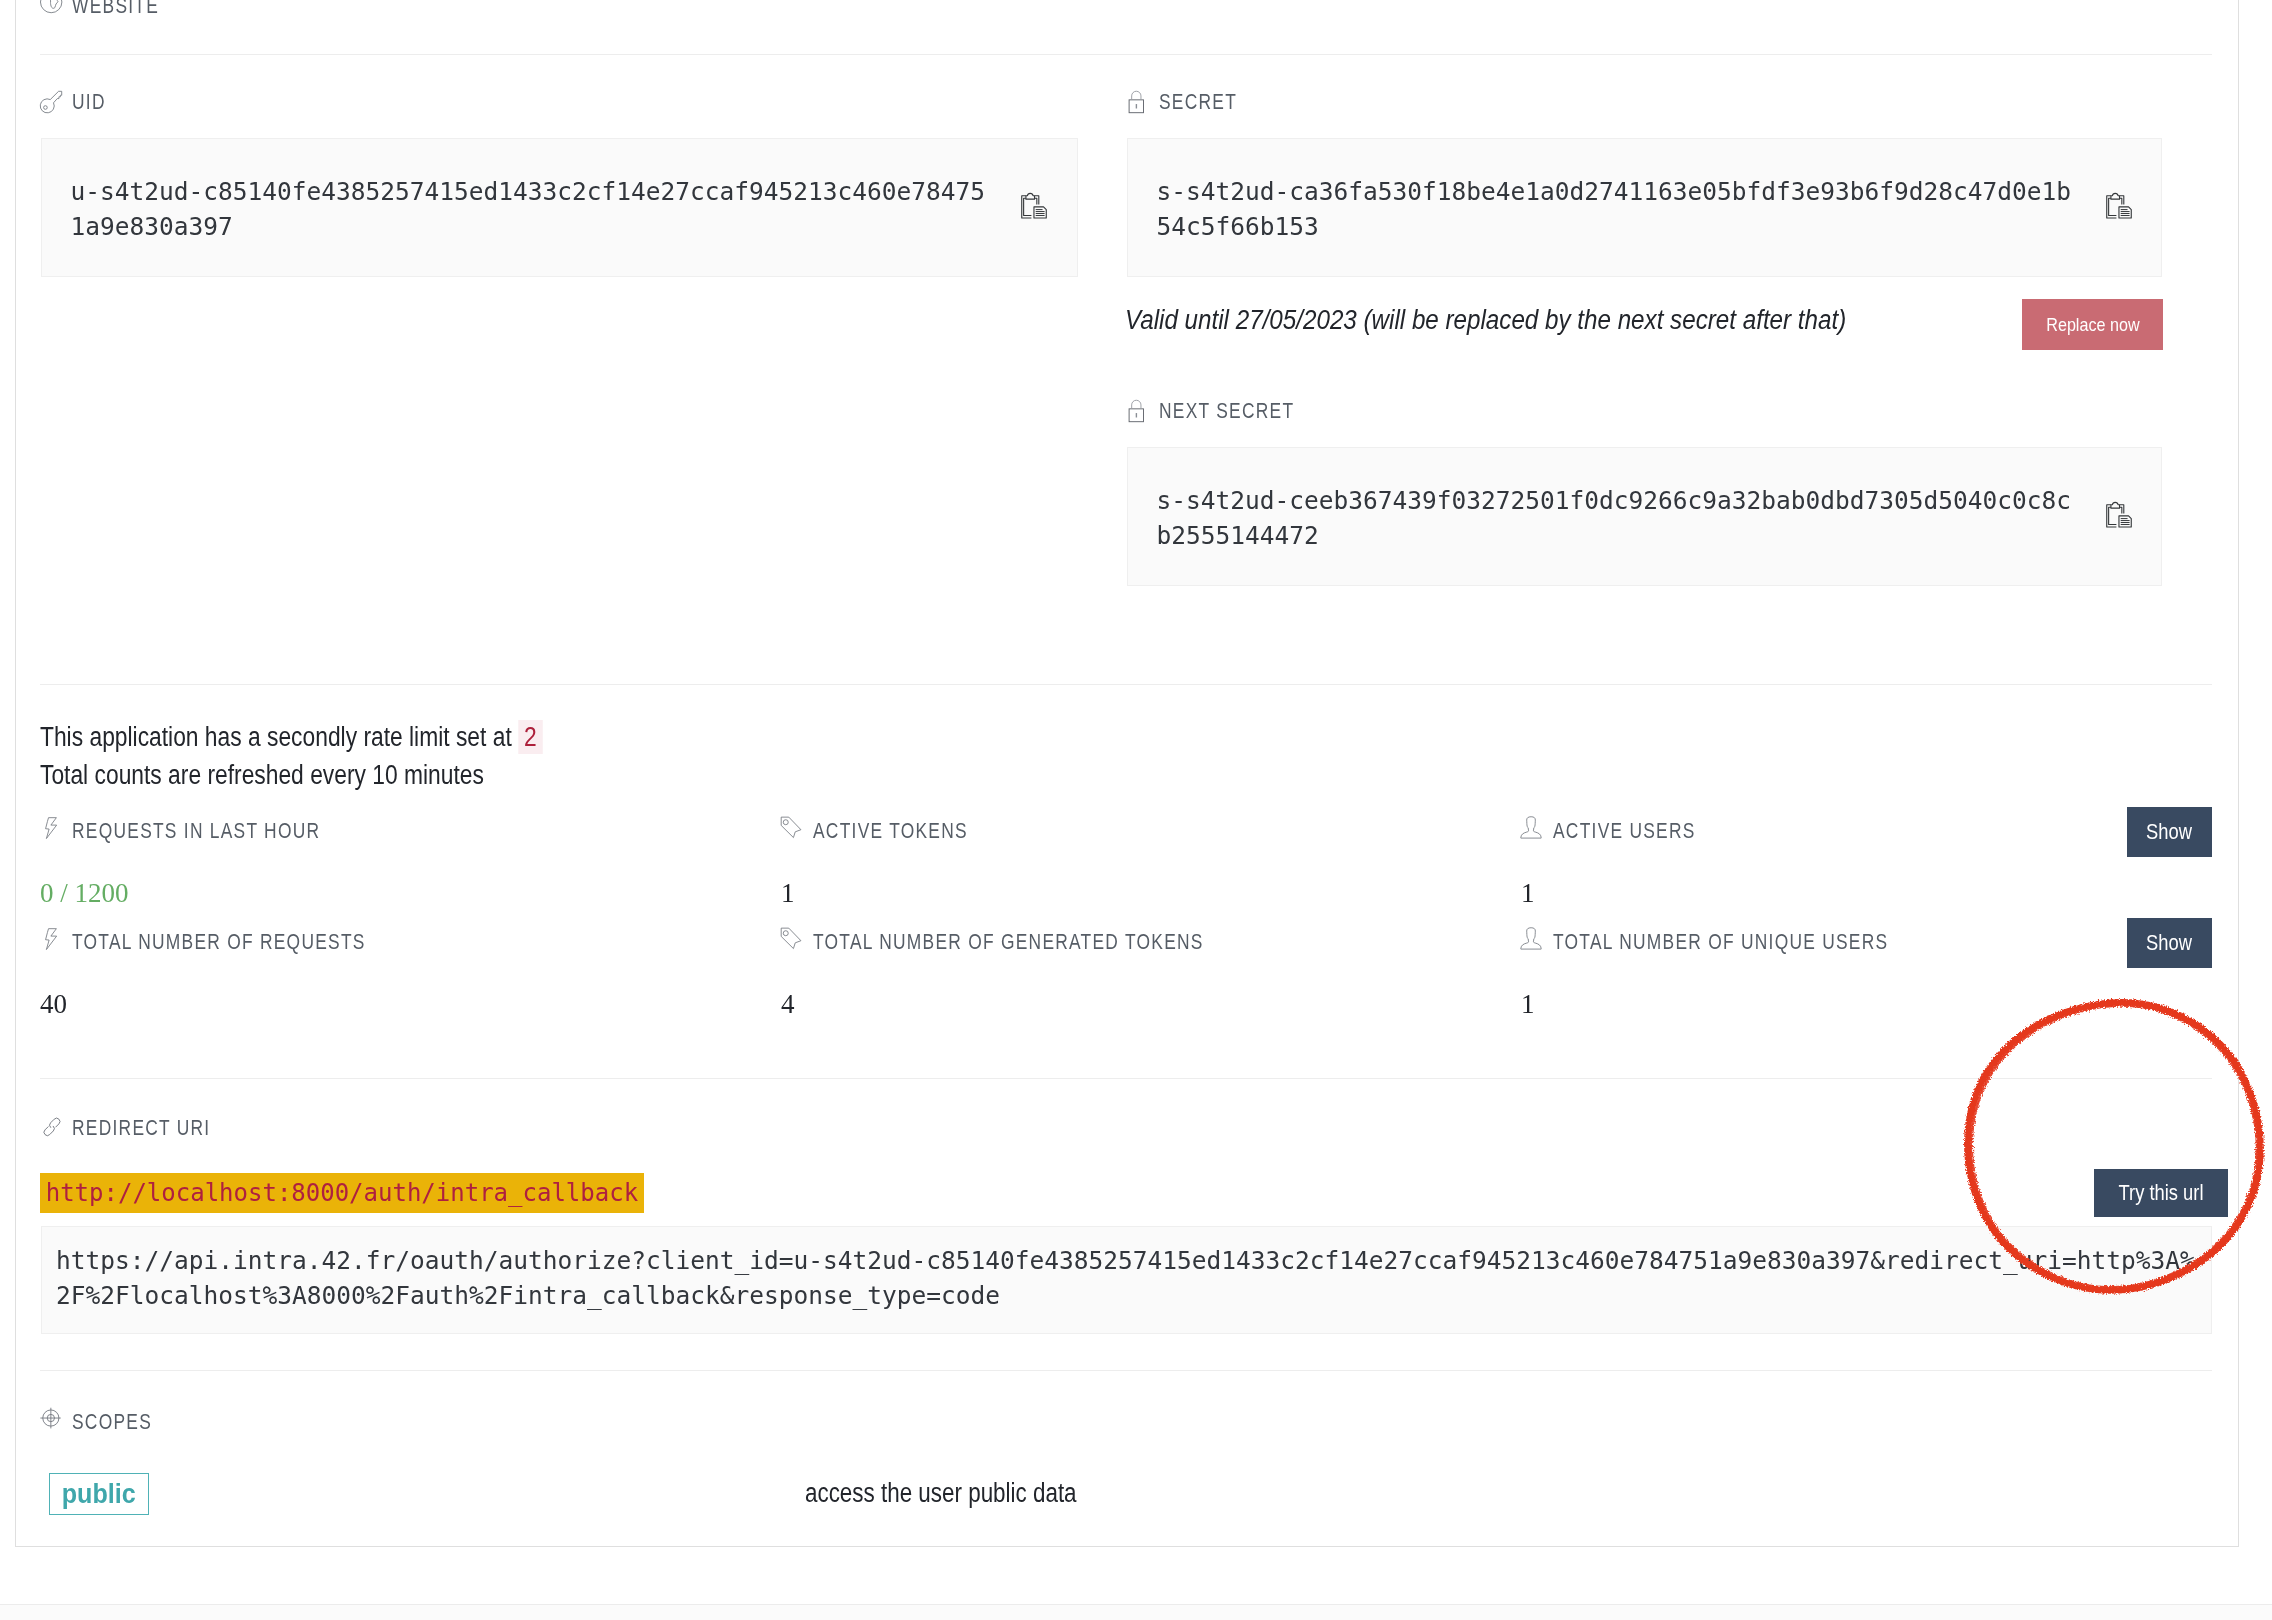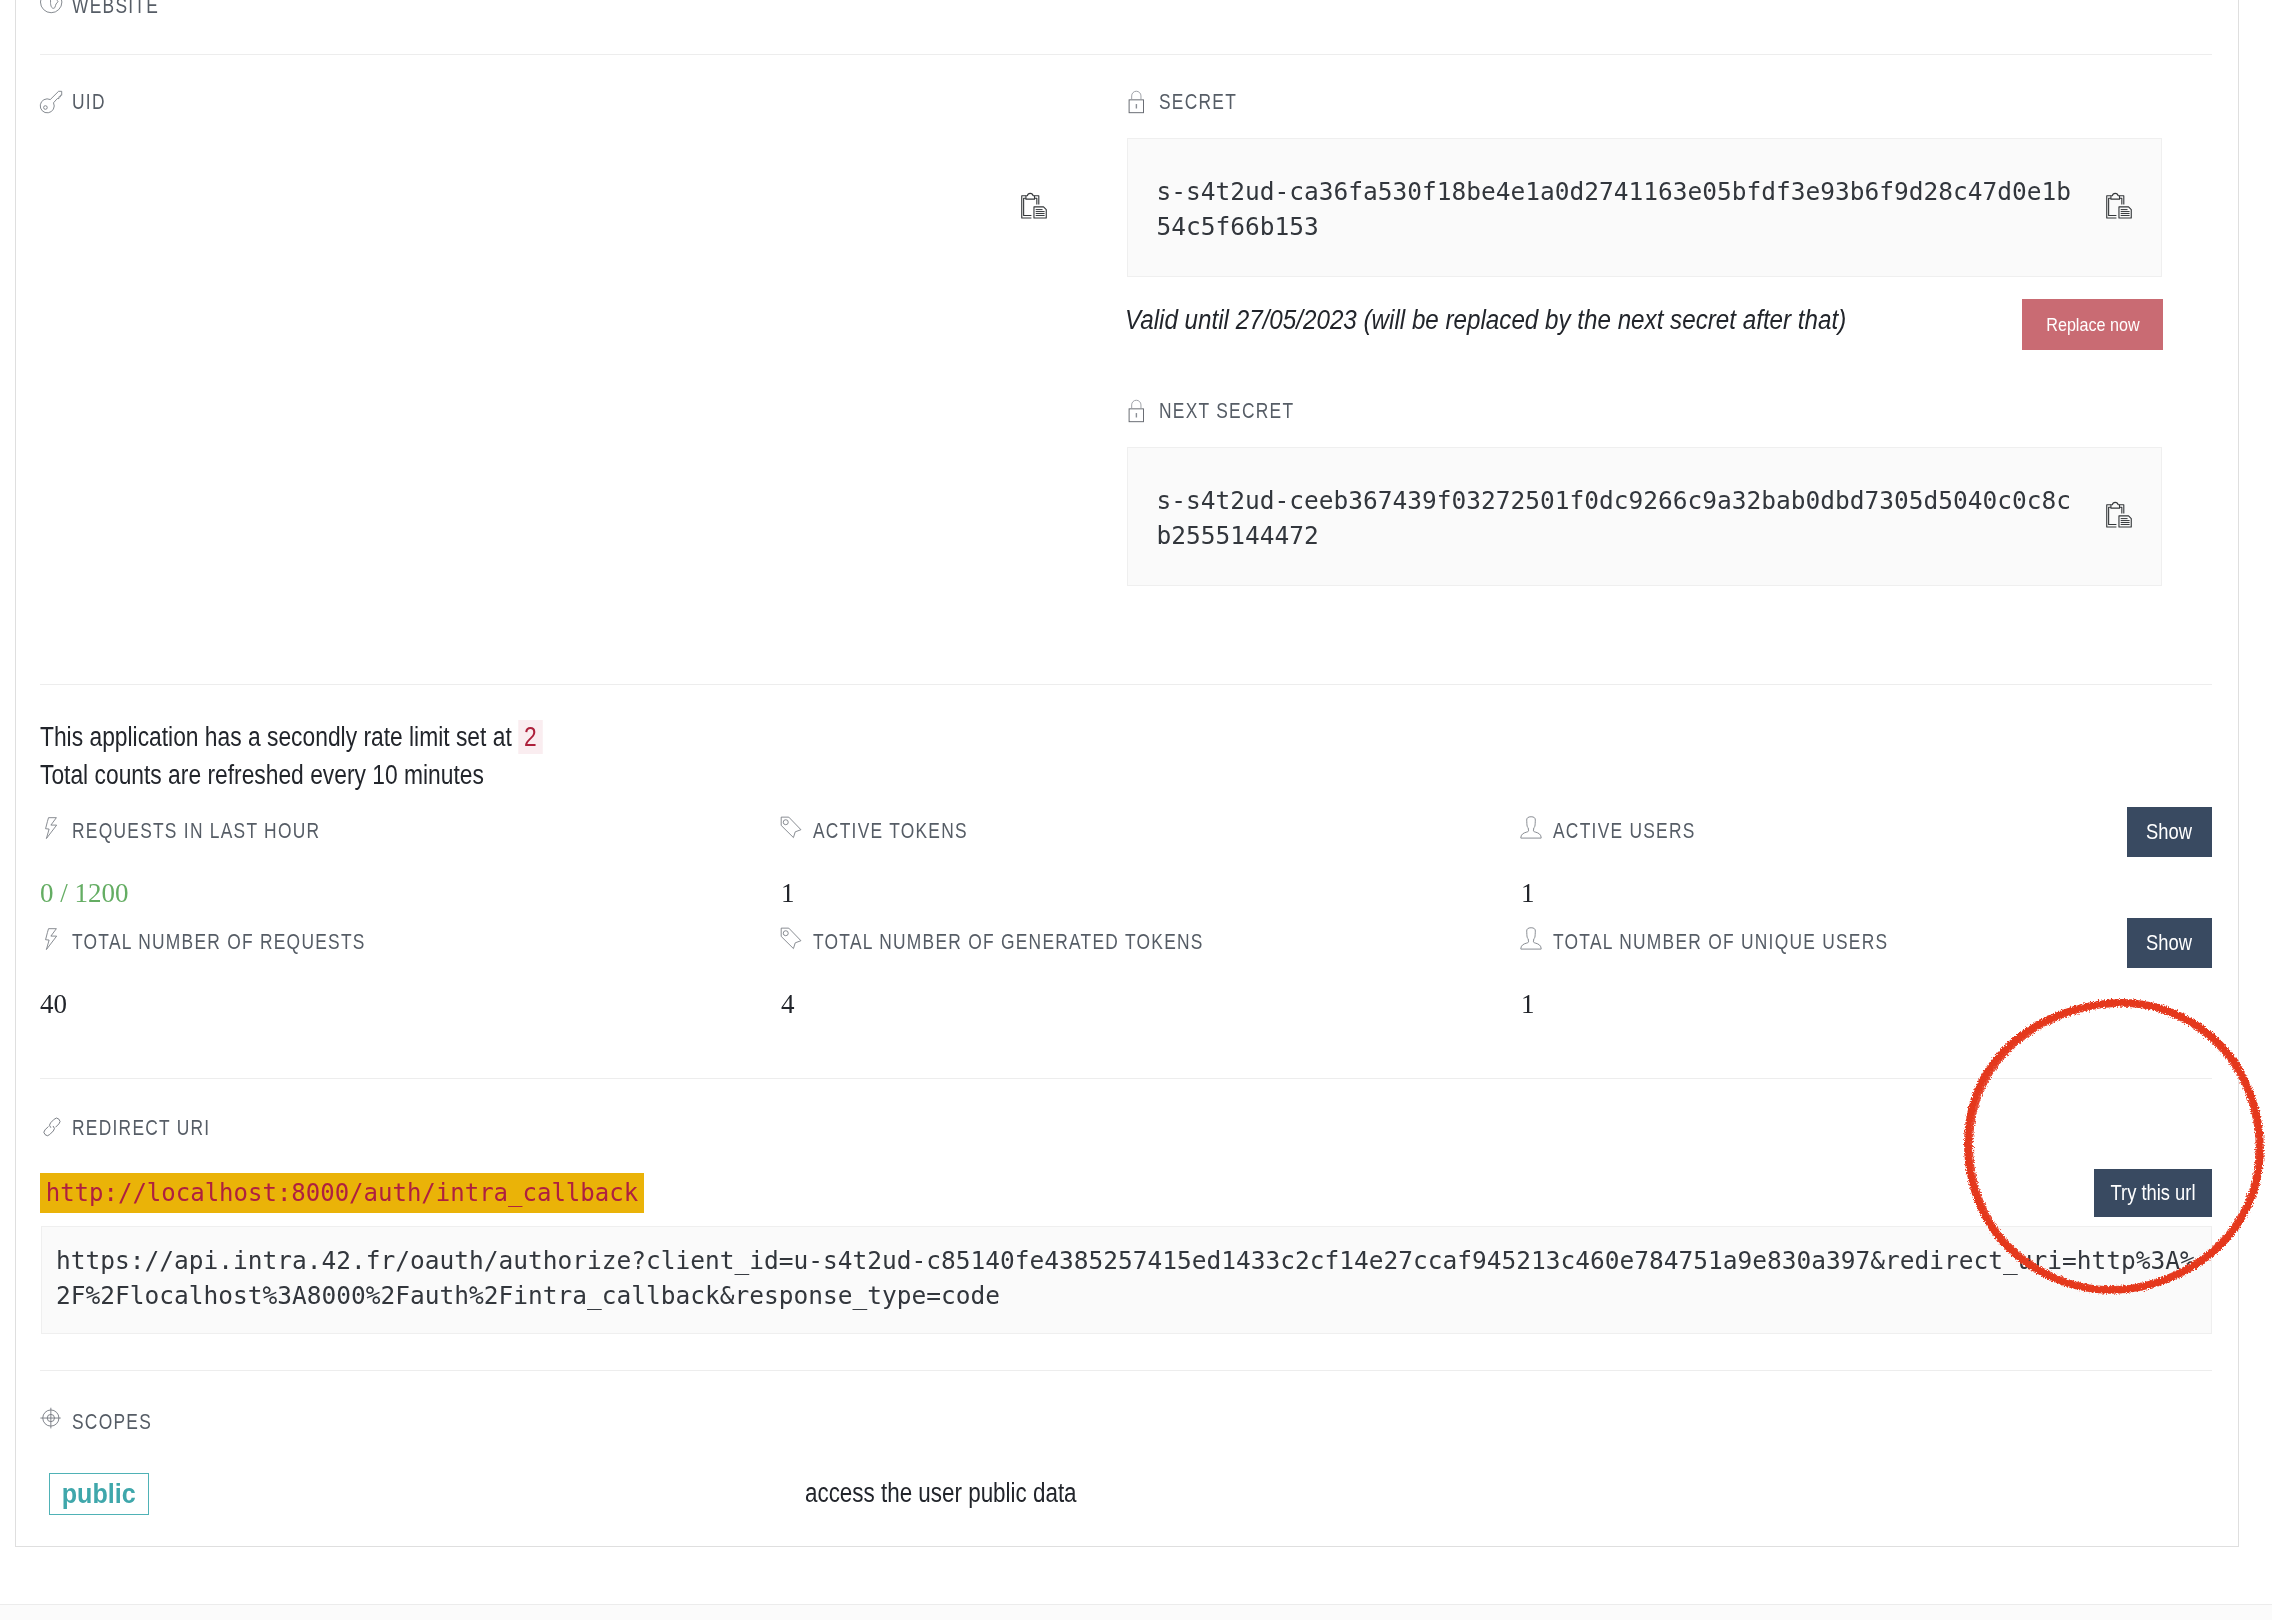--- a/index.html
+++ b/index.html
@@ -104,20 +104,23 @@
   <div class="hr" style="top:54px;"></div>
 
   <div class="flabel" style="left:40px;top:90px;">
     <svg class="ico" width="28" height="28" viewBox="0 0 34 34" style="margin-left:-2.4px;margin-top:-3.3px;">
       <path d="M14.88 15.26 L25.0 5.22 L28.8 5.22 L28.8 10.02 L27.17 10.02 L27.17 11.92 L25.41 11.92 L25.41 14.09 L23.38 14.09 L18.84 19.22 A8.48 8.48 0 1 1 14.88 15.26 Z" fill="none" stroke="#73787f" stroke-width="1.05" stroke-linejoin="round"></path>
       <circle cx="9.0" cy="24.9" r="2.2" fill="none" stroke="#73787f" stroke-width="1.05"></circle>
     </svg>
     <span class="txt">UID</span>
   </div>
 
+  <div class="codebox" style="left:41px;top:138px;width:1037px;height:139px;">
+    <span class="code" style="left:28.6px;top:35px;width:920px;">u-s4t2ud-c85140fe4385257415ed1433c2cf14e27ccaf945213c460e784751a9e830a397</span>
+  </div>
   <div class="copy-btn" style="position:absolute;left:1011px;top:184px;">
     <svg width="41" height="41" viewBox="0 0 50 50">
       <path d="M18.2 14.3 H13.1 V41.4 H24.9" fill="none" stroke="#333639" stroke-width="1.35" stroke-linejoin="round"></path>
       <path d="M28.7 14.3 H33.9 V24.9" fill="none" stroke="#333639" stroke-width="1.35" stroke-linejoin="round"></path>
       <path d="M18.2 17.4 H15.4 V38.5 H24.9" fill="none" stroke="#333639" stroke-width="1.35" stroke-linejoin="round"></path>
       <path d="M28.7 17.4 H31.5 V24.9" fill="none" stroke="#333639" stroke-width="1.35" stroke-linejoin="round"></path>
       <path d="M18.2 14.3 V18.5 H28.7 V14.3 H26.9 A3.5 3.5 0 0 0 20.0 14.3 Z" fill="none" stroke="#333639" stroke-width="1.35" stroke-linejoin="round"></path>
       <path d="M28.0 27.9 H39.7 L43.0 31.2 V41.4 H28.0 Z" fill="none" stroke="#333639" stroke-width="1.35" stroke-linejoin="round"></path>
       <g stroke="#333639" stroke-width="1.2" stroke-linecap="round">
         <line x1="30.6" y1="31.2" x2="38.0" y2="31.2"></line>
@@ -254,21 +257,21 @@
 
   <div class="flabel" style="left:40px;top:1116px;">
     <svg class="ico" width="28" height="28" viewBox="0 0 34 34" style="margin-left:-2.4px;margin-top:-3.3px;">
       <path d="M15.3 17.6 A4.0 4.0 0 0 1 15.3 11.9 L19.7 7.5 A4.0 4.0 0 0 1 25.4 13.2 L21.6 17.0" fill="none" stroke="#73787f" stroke-width="1.15" stroke-linecap="round"></path>
       <path d="M18.6 16.1 A4.0 4.0 0 0 1 18.6 21.8 L14.2 26.2 A4.0 4.0 0 0 1 8.5 20.5 L12.3 16.7" fill="none" stroke="#73787f" stroke-width="1.15" stroke-linecap="round"></path>
     </svg>
     <span class="txt">REDIRECT URI</span>
   </div>
 
   <div class="uri" style="left:40px;top:1173px;">http://localhost:8000/auth/intra_callback</div>
-  <div class="btn btn-dark" style="left:2094px;top:1169px;width:118px;height:48px;">
+  <div class="btn btn-dark" style="left:2094px;top:1169px;width:134px;height:48px;">
     <span>Try this url</span>
   </div>
 
   <div class="codebox" style="left:41px;top:1226px;width:2171px;height:108px;">
     <span class="code" style="left:14px;top:16.3px;width:2144px;">https://api.intra.42.fr/oauth/authorize?client_id=u-s4t2ud-c85140fe4385257415ed1433c2cf14e27ccaf945213c460e784751a9e830a397&amp;redirect_uri=http%3A%2F%2Flocalhost%3A8000%2Fauth%2Fintra_callback&amp;response_type=code</span>
   </div>
 
   <div class="hr" style="top:1370px;"></div>
 
   <div class="flabel" style="left:40px;top:1410px;">

